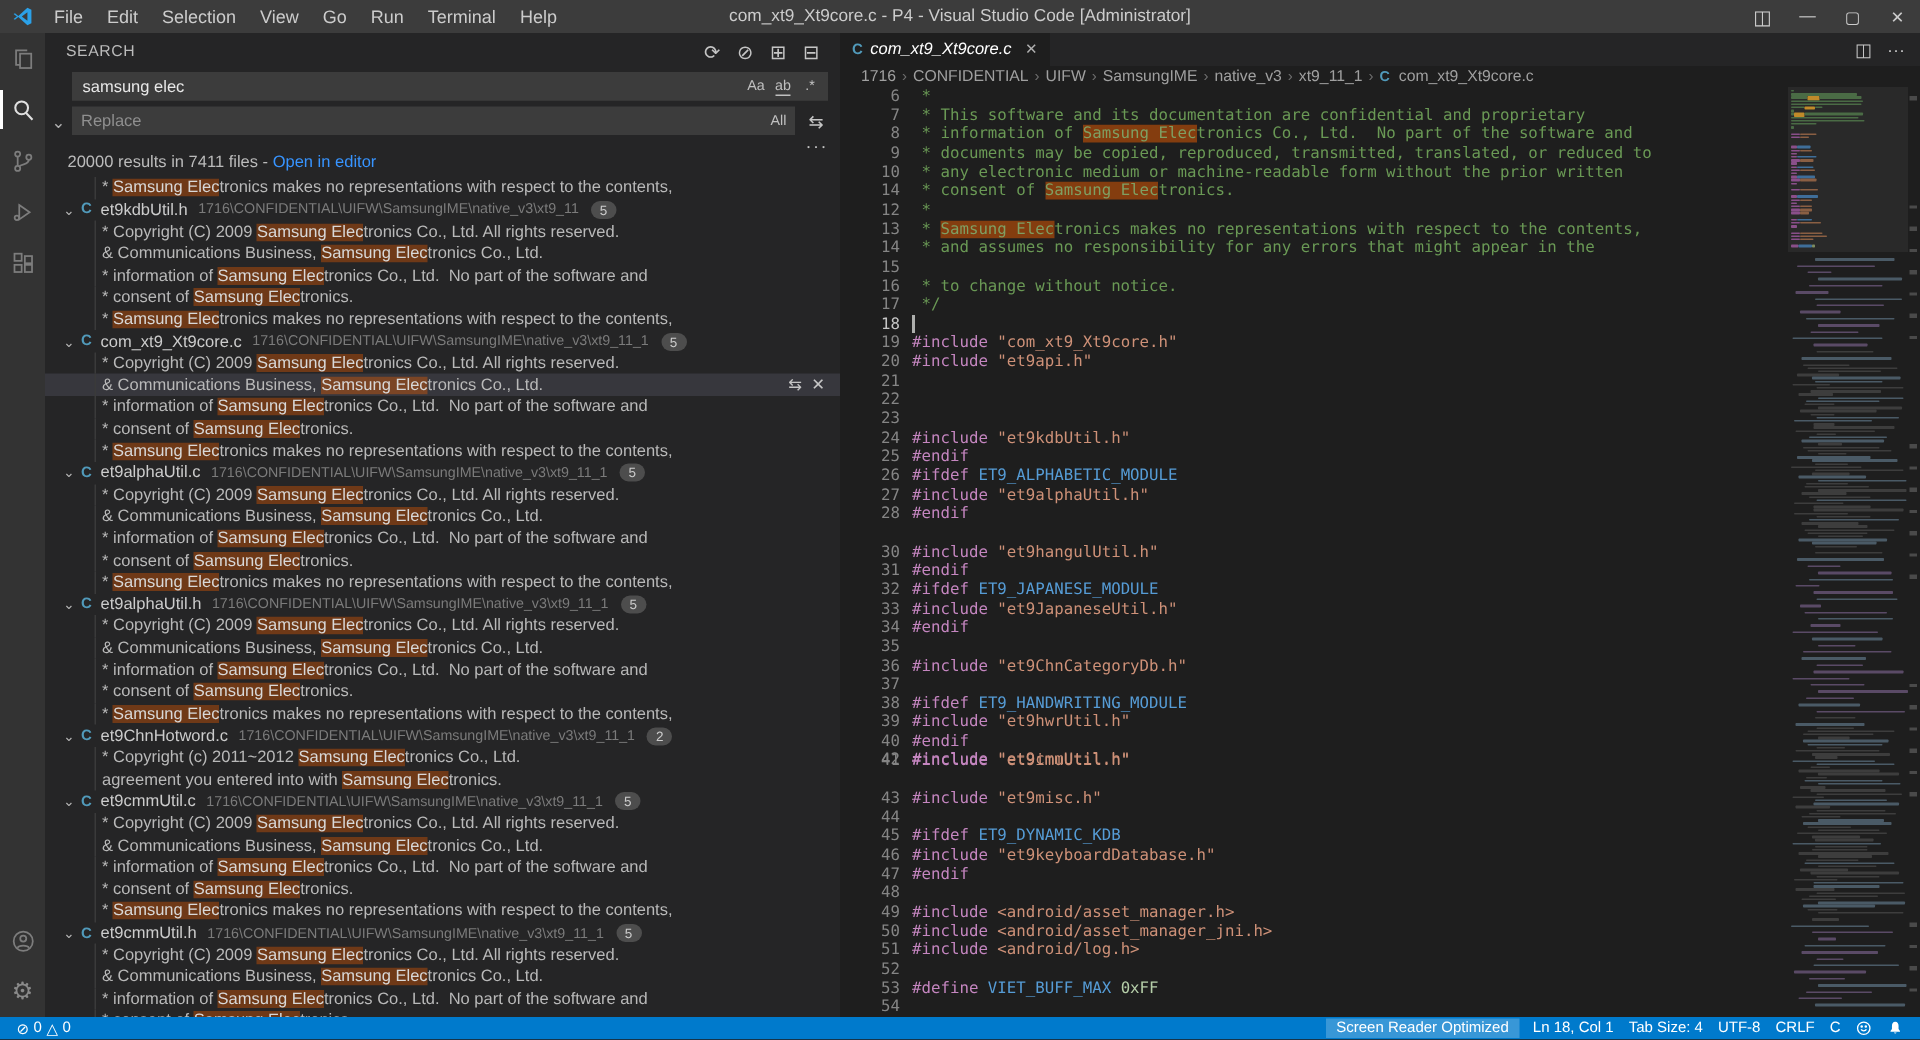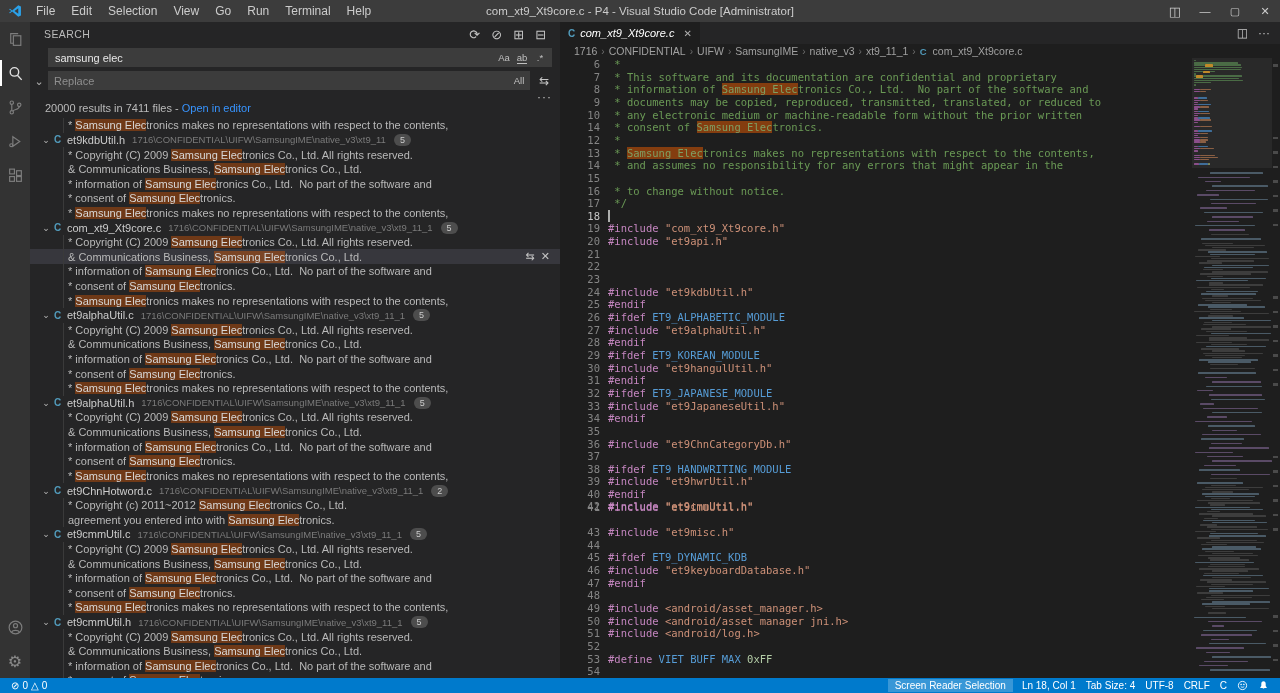--- a/index.html
+++ b/index.html
@@ -598,21 +598,20 @@
         <div class="code-line" style="top: 164.45px; position: absolute; left: 0px; right: 0px;"><span class="gutter-num">19</span><span class="line-content"><span class="tk-k">#include </span><span class="tk-s">"com_xt9_Xt9core.h"</span></span></div>
         <div class="code-line" style="top: 177.1px; position: absolute; left: 0px; right: 0px;"><span class="gutter-num">20</span><span class="line-content"><span class="tk-k">#include </span><span class="tk-s">"et9api.h"</span></span></div>
         <div class="code-line" style="top: 189.75px; position: absolute; left: 0px; right: 0px;"><span class="gutter-num">21</span><span class="line-content"></span></div>
         <div class="code-line" style="top: 202.4px; position: absolute; left: 0px; right: 0px;"><span class="gutter-num">22</span><span class="line-content"></span></div>
         <div class="code-line" style="top: 215.05px; position: absolute; left: 0px; right: 0px;"><span class="gutter-num">23</span></div>
         <div class="code-line" style="top: 227.7px; position: absolute; left: 0px; right: 0px;"><span class="gutter-num">24</span><span class="line-content"><span class="tk-k">#include </span><span class="tk-s">"et9kdbUtil.h"</span></span></div>
         <div class="code-line" style="top: 240.35px; position: absolute; left: 0px; right: 0px;"><span class="gutter-num">25</span><span class="line-content"><span class="tk-k">#endif</span></span></div>
         <div class="code-line" style="top: 253px; position: absolute; left: 0px; right: 0px;"><span class="gutter-num">26</span><span class="line-content"><span class="tk-k">#ifdef </span><span class="tk-i">ET9_ALPHABETIC_MODULE</span></span></div>
         <div class="code-line" style="top: 265.65px; position: absolute; left: 0px; right: 0px;"><span class="gutter-num">27</span><span class="line-content"><span class="tk-k">#include </span><span class="tk-s">"et9alphaUtil.h"</span></span></div>
         <div class="code-line" style="top: 278.3px; position: absolute; left: 0px; right: 0px;"><span class="gutter-num">28</span><span class="line-content"><span class="tk-k">#endif</span></span></div>
-        <div class="code-line" style="top: 290.95px; position: absolute; left: 0px; right: 0px;"><span class="gutter-num">29</span><span class="line-content"><span class="tk-k">#ifdef </span><span class="tk-i">ET9_KOREAN_MODULE</span></span></div>
         <div class="code-line" style="top: 303.6px; position: absolute; left: 0px; right: 0px;"><span class="gutter-num">30</span><span class="line-content"><span class="tk-k">#include </span><span class="tk-s">"et9hangulUtil.h"</span></span></div>
         <div class="code-line" style="top: 316.25px; position: absolute; left: 0px; right: 0px;"><span class="gutter-num">31</span><span class="line-content"><span class="tk-k">#endif</span></span></div>
         <div class="code-line" style="top: 328.9px; position: absolute; left: 0px; right: 0px;"><span class="gutter-num">32</span><span class="line-content"><span class="tk-k">#ifdef </span><span class="tk-i">ET9_JAPANESE_MODULE</span></span></div>
         <div class="code-line" style="top: 341.55px; position: absolute; left: 0px; right: 0px;"><span class="gutter-num">33</span><span class="line-content"><span class="tk-k">#include </span><span class="tk-s">"et9JapaneseUtil.h"</span></span></div>
         <div class="code-line" style="top: 354.2px; position: absolute; left: 0px; right: 0px;"><span class="gutter-num">34</span><span class="line-content"><span class="tk-k">#endif</span></span></div>
         <div class="code-line" style="top: 366.85px; position: absolute; left: 0px; right: 0px;"><span class="gutter-num">35</span><span class="line-content"></span></div>
         <div class="code-line" style="top: 379.5px; position: absolute; left: 0px; right: 0px;"><span class="gutter-num">36</span><span class="line-content"><span class="tk-k">#include </span><span class="tk-s">"et9ChnCategoryDb.h"</span></span></div>
         <div class="code-line" style="top: 392.15px; position: absolute; left: 0px; right: 0px;"><span class="gutter-num">37</span><span class="line-content"></span></div>
         <div class="code-line" style="top: 404.8px; position: absolute; left: 0px; right: 0px;"><span class="gutter-num">38</span><span class="line-content"><span class="tk-k">#ifdef </span><span class="tk-i">ET9_HANDWRITING_MODULE</span></span></div>
         <div class="code-line" style="top: 417.45px; position: absolute; left: 0px; right: 0px;"><span class="gutter-num">39</span><span class="line-content"><span class="tk-k">#include </span><span class="tk-s">"et9hwrUtil.h"</span></span></div>
@@ -638,21 +637,21 @@
 <div class="statusbar">
   <div class="sb-left">
     <div class="sb-item">
       <span>⊘</span>
         <span>0</span>
       <span>△</span>
         <span>0</span>
     </div>
   </div>
   <div class="sb-right" id="sbright">
-    <div class="sb-item sb-boxed">Screen Reader Selection</div>
+    <div class="sb-item sb-boxed">Screen Reader Optimized</div>
   <div class="sb-item">Ln 18, Col 1</div>
       <div class="sb-item">Tab Size: 4</div>
       <div class="sb-item">UTF-8</div>
       <div class="sb-item">CRLF</div>
       <div class="sb-item">C</div>
       <div class="sb-item sb-ico">
         <svg width="11" height="11" viewBox="0 0 16 16" fill="none" stroke="#ffffff" stroke-width="1.3">
           <circle cx="8" cy="8" r="6"></circle>
           <path d="M5.4 9.2c1.2 1.8 4 1.8 5.2 0"></path>
           <circle cx="6" cy="6.3" r=".6" fill="#fff"></circle>

